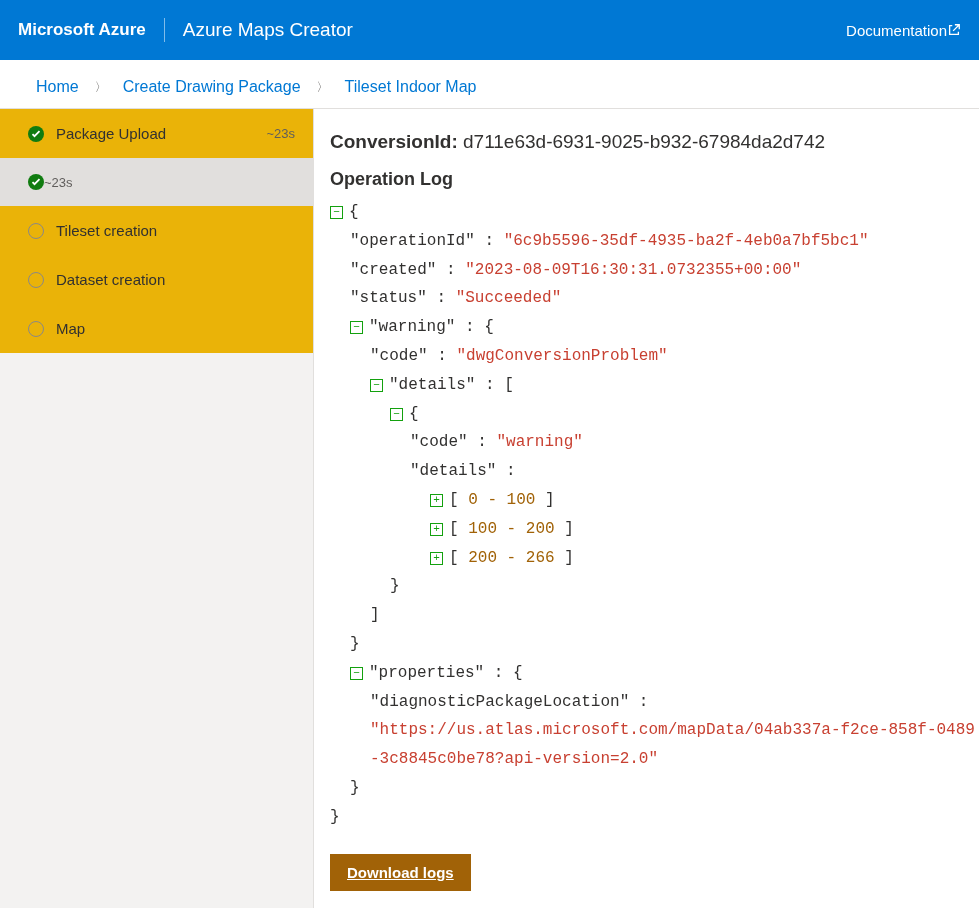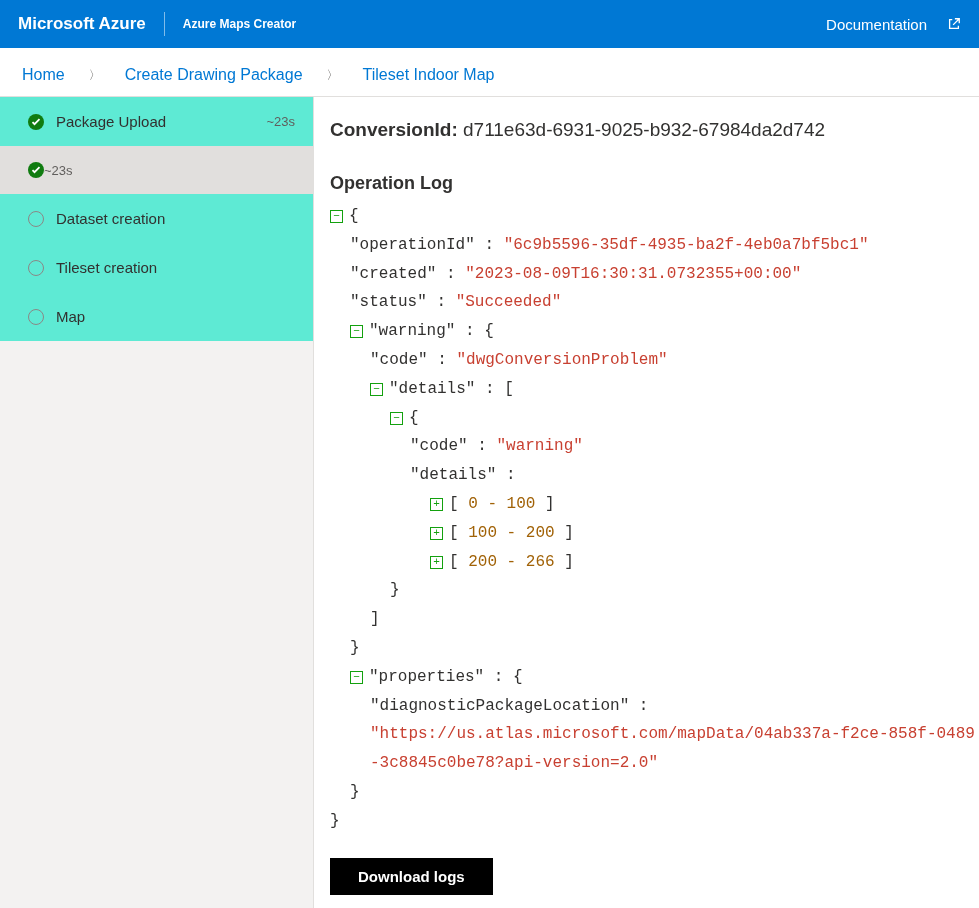--- a/index.html
+++ b/index.html
@@ -1,47 +1,47 @@
 <!DOCTYPE html>
 <html><head>
 <meta charset="utf-8">
 <style>
   * { box-sizing: border-box; margin: 0; padding: 0; }
   body { font-family: "Segoe UI", -apple-system, BlinkMacSystemFont, sans-serif; background: #fff; color: #323130; width: 979px; }
 
   
-  .topbar { background: #0078d4; color: #fff; display: flex; align-items: center; height: 48px; padding: 0 18px; }
+  .topbar { background: #0078d4; color: #fff; display: flex; align-items: center; height: 60px; padding: 0 18px; }
   .brand { font-weight: 600; font-size: 17px; }
   .divider { width: 1px; height: 24px; background: rgba(255,255,255,0.5); margin: 0 18px; }
-  .subbrand { font-size: 12px; font-weight: 700; }
+  .subbrand { font-size: 19px; font-weight: 400; }
   .spacer { flex: 1; }
-  .doc-link { color: #fff; font-size: 15px; display: flex; align-items: center; gap: 20px; cursor: pointer; }
+  .doc-link { color: #fff; font-size: 15px; display: flex; align-items: center; gap: 0; cursor: pointer; }
   .ext-icon { width: 14px; height: 14px; }
 
   
-  .breadcrumb { padding: 18px 22px 12px; font-size: 16px; display: flex; align-items: flex-end; gap: 24px; }
+  .breadcrumb { padding: 18px 22px 12px; font-size: 16px; display: flex; align-items: flex-end; gap: 16px; margin-left: 14px; }
   .breadcrumb a { color: #0078d4; text-decoration: none; cursor: pointer; }
   .crumb-sep { color: #605e5c; font-size: 12px; }
 
   
   .content { display: flex; border-top: 1px solid #e1dfdd; }
   .sidebar { width: 314px; border-right: 1px solid #e1dfdd; background: #f3f2f1; }
-  .step { display: flex; align-items: center; padding: 16px 18px 16px 28px; font-size: 15px; cursor: pointer; background: #5eead4; }
+  .step { display: flex; align-items: center; padding: 16px 18px 16px 28px; font-size: 15px; cursor: pointer; background: #eab308; }
   .step.active { background: #e1dfdd; font-weight: 600; }
   .step .label { flex: 1; margin-left: 12px; }
   .step .time { color: #605e5c; font-size: 13px; font-weight: 400; }
 
   .status-icon { width: 16px; height: 16px; border-radius: 50%; display: inline-flex; align-items: center; justify-content: center; flex-shrink: 0; }
   .status-icon.done { background: #107c10; }
   .status-icon.done svg { width: 10px; height: 10px; }
   .status-icon.pending { border: 1.5px solid #8a8886; background: transparent; }
 
   
   .main { flex: 1; padding: 22px 0 24px 16px; }
-  .kv { font-size: 19px; margin-bottom: 32px; }
+  .kv { font-size: 19px; margin-bottom: 16px; }
   .kv .k { font-weight: 600; }
   .kv .v { font-weight: 400; color: #323130; }
 
   .section-title { font-size: 18px; font-weight: 600; margin-bottom: 8px; }
 
   
   .json { font-family: Consolas, "Courier New", monospace; font-size: 16px; line-height: 1.8; }
   .json .brace { color: #323130; }
   .json .key { color: #323130; }
   .json .str { color: #c84031; }
@@ -51,21 +51,21 @@
   .json .indent3 { padding-left: 60px; }
   .json .indent4 { padding-left: 80px; }
   .json .indent5 { padding-left: 100px; }
 
   .toggle { display: inline-flex; align-items: center; justify-content: center; width: 13px; height: 13px; border: 1px solid #13a10e; color: #13a10e; font-size: 11px; line-height: 1; margin-right: 6px; cursor: pointer; position: relative; top: -1px; }
   .minus::before { content: "−"; }
   .plus::before { content: "+"; }
 
   .longstr { word-break: break-all; max-width: 560px; display: inline; }
 
-  .btn-primary { background: #000000; color: #fff; border: none; padding: 10px 28px; font-size: 15px; font-weight: 600; cursor: pointer; margin-top: 22px; }
+  .btn-primary { background: #a16207; color: #fff; border: none; padding: 10px 17px; font-size: 15px; font-weight: 600; cursor: pointer; margin-top: 22px; text-decoration: underline; }
 </style>
 </head>
 <body>
 
 <div class="topbar">
   <span class="brand">Microsoft Azure</span>
   <span class="divider"></span>
   <span class="subbrand">Azure Maps Creator</span>
   <span class="spacer"></span>
   <a class="doc-link">
@@ -99,26 +99,26 @@
     <div class="step active">
       <span class="status-icon done">
         <svg viewBox="0 0 10 10">
             <path fill="none" stroke="#fff" stroke-width="1.8" d="M1.5 5.2l2 2 5-5"></path>
           </svg>
       </span>
       <span class="time">~23s</span>
     </div>
     <div class="step">
       <span class="status-icon pending"></span>
-      <span class="label">Dataset creation</span>
+      <span class="label">Tileset creation</span>
       <span class="time"></span>
     </div>
     <div class="step">
       <span class="status-icon pending"></span>
-      <span class="label">Tileset creation</span>
+      <span class="label">Dataset creation</span>
       <span class="time"></span>
     </div>
     <div class="step">
       <span class="status-icon pending"></span>
       <span class="label">Map</span>
       <span class="time"></span>
     </div>
   </div>
 
   <div class="main">

